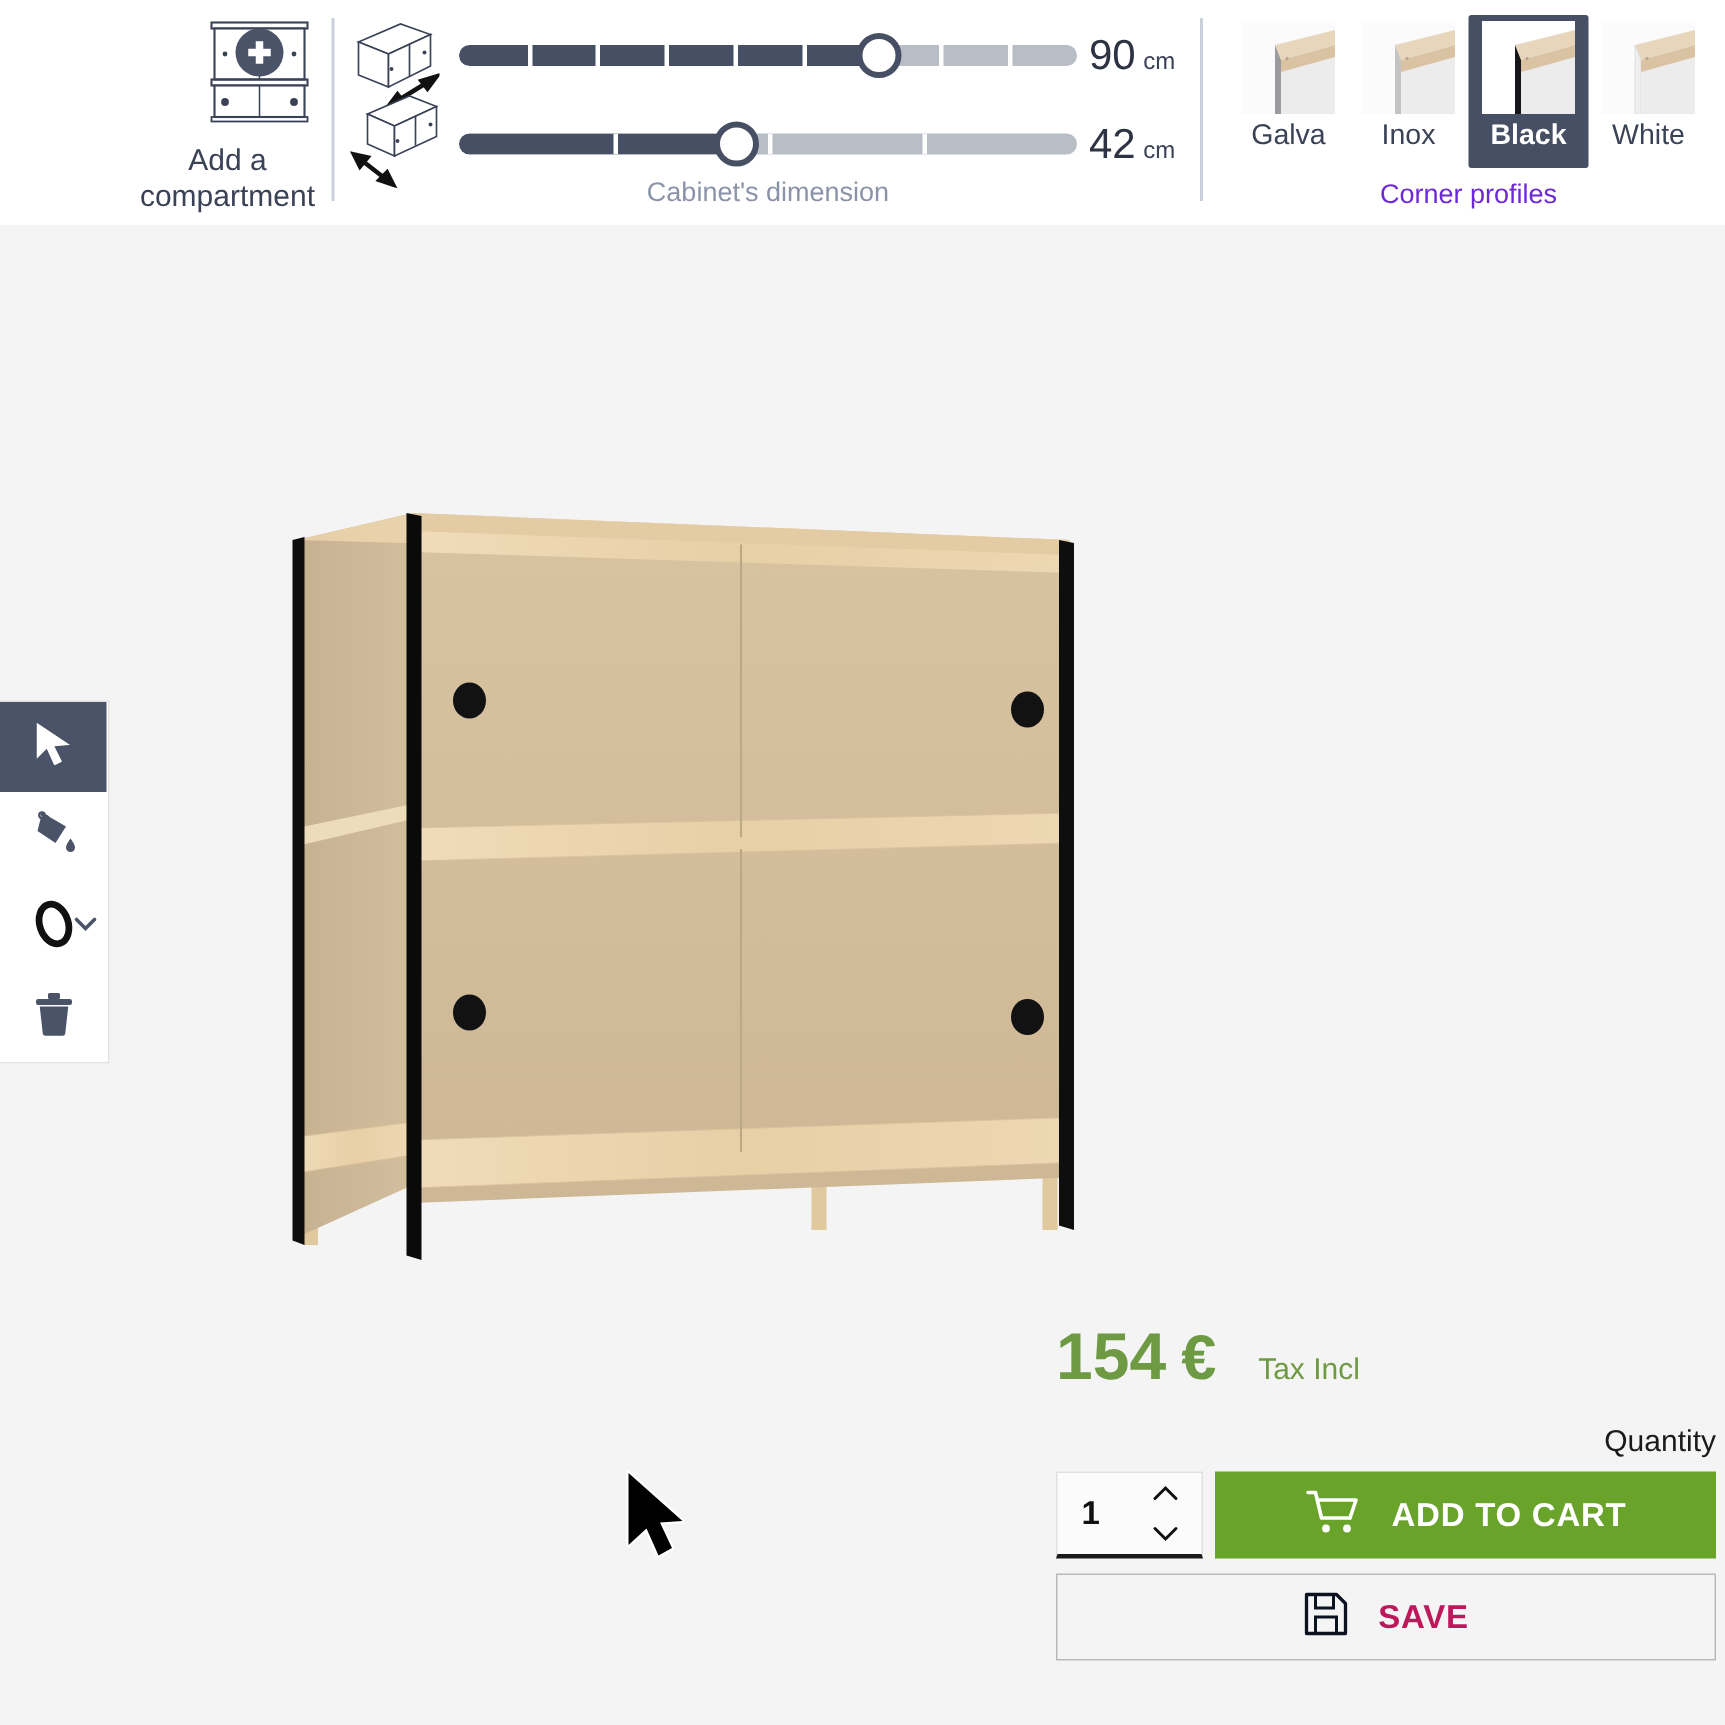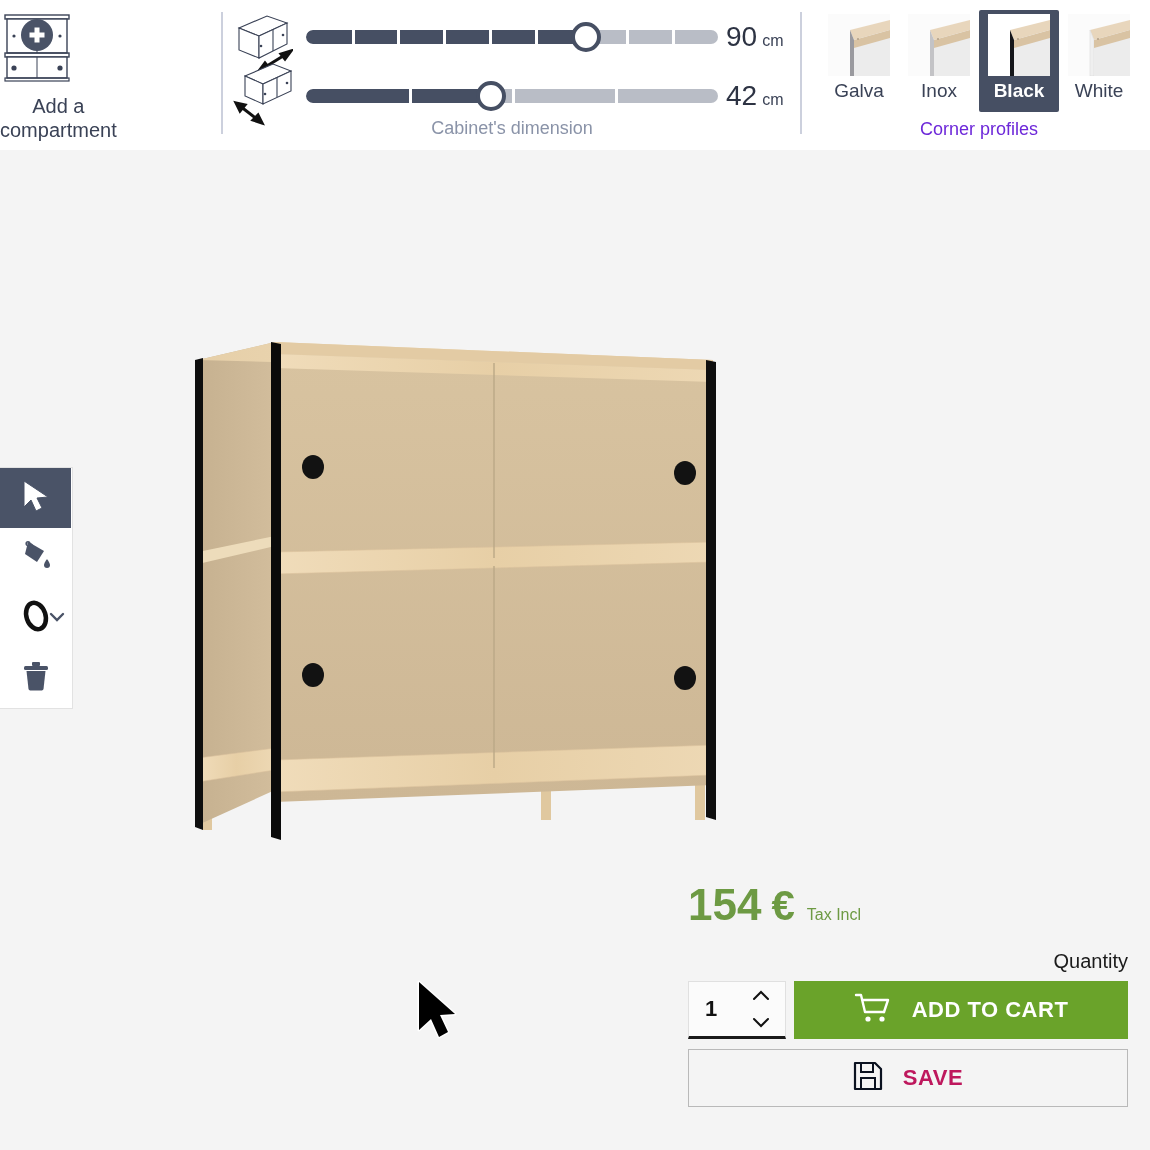--- a/index.html
+++ b/index.html
@@ -24,21 +24,21 @@
     background: #ccd0dd;
   }
   .divider-1 { left: 221px; }
   .divider-2 { left: 800px; }
 
   
   .add-compartment {
     position: absolute; left: 0; top: 0;
     width: 210px; height: 150px;
     display: flex; flex-direction: column;
-    align-items: flex-start; justify-content: flex-start;
+    align-items: flex-end; justify-content: flex-start;
     padding-top: 12px;
     cursor: pointer;
   }
   .add-compartment .label {
     margin-top: 6px;
     font-size: 20px; line-height: 24px;
     color: #3a4256; text-align: center;
     white-space: pre-line;
   }
 
@@ -163,37 +163,37 @@
   .canvas {
     position: absolute; top: 150px; left: 0;
     width: 1150px; height: 1000px;
     background: #f4f4f4;
   }
   .cabinet { position: absolute; left: 185px; top: 180px; }
   .cursor-ptr { position: absolute; left: 415px; top: 830px; }
 
   
   .purchase {
-    position: absolute; left: 688px; top: 880px;
+    position: absolute; left: 704px; top: 880px;
     width: 440px;
   }
   .price-line {
     display: flex; align-items: baseline;
     margin-bottom: 20px;
   }
   .price-amount {
     font-size: 44px; font-weight: bold;
     color: #6d9a43; letter-spacing: 0px;
   }
   .price-currency {
     font-size: 42px; font-weight: bold;
     color: #6d9a43; margin-left: 10px;
   }
   .price-tax {
-    font-size: 16px; color: #6d9a43; margin-left: 12px;
+    font-size: 20px; color: #6d9a43; margin-left: 28px;
   }
   .qty-label {
     font-size: 20px; color: #1b1b1b; margin-bottom: 8px; text-align: right;
   }
   .action-row { display: flex; align-items: stretch; gap: 8px; }
   .qty-stepper {
     position: relative;
     width: 98px; height: 58px;
     background: #fbfbfb;
     border: 1px solid #e0e0e0;

